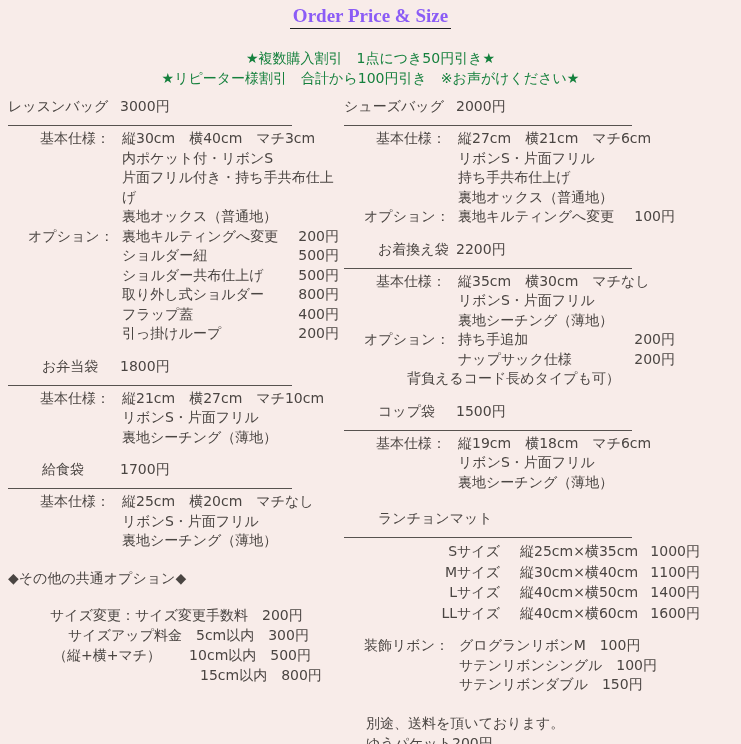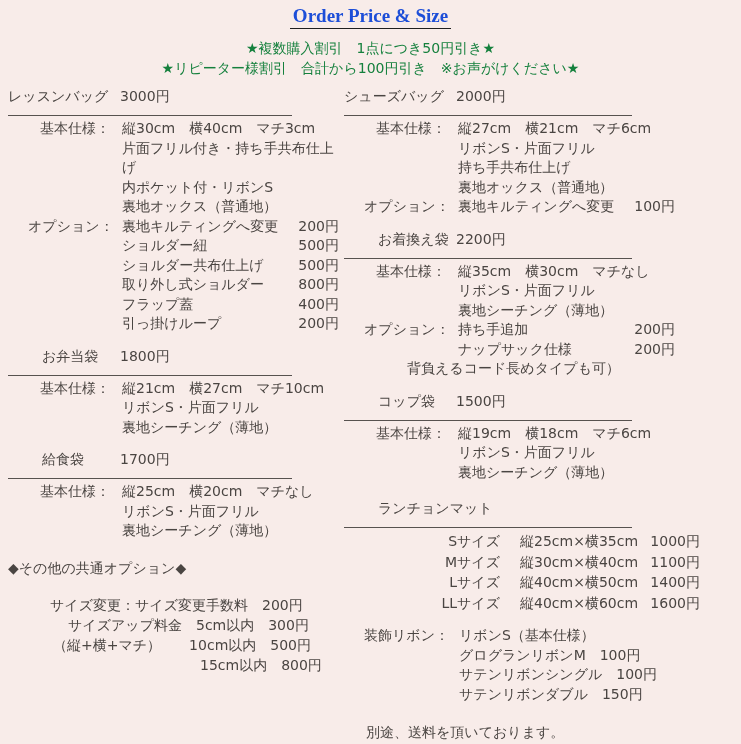--- a/index.html
+++ b/index.html
@@ -10,24 +10,24 @@
     font-size:14px;
     color:#4a4542;
     overflow:hidden;
   }
   .hdr { text-align:center; padding-top:5px; }
   .title {
     display:inline-block;
     font-family:"Liberation Serif","DejaVu Serif",serif;
     font-size:19px;
     font-weight:600;
-    color:#1d4ed8;
+    color:#8b5cf6;
     border-bottom:1.5px solid #1f1f1f;
     padding:0 3px 1px 3px;
-    margin-bottom:9px;
+    margin-bottom:19px;
   }
   .disc { line-height:20px; color:#15803d; }
 
   .columns { display:flex; align-items:flex-start; padding-top:9px; }
   .col-left { width:344px; flex:none; padding-left:8px; }
   .col-right { flex:none; }
 
   .sec { margin-bottom:13px; }
   .sec-h {
     display:flex;
@@ -91,22 +91,22 @@
 
     <div class="sec">
       <div class="sec-h">
         <span class="nm">レッスンバッグ</span>
         <span class="pr">3000円</span>
       </div>
       <div class="row">
         <span class="lb-spec">基本仕様：</span>
         <div class="vals">
           <div>縦30cm　横40cm　マチ3cm</div>
+          <div>内ポケット付・リボンS</div>
           <div>片面フリル付き・持ち手共布仕上げ</div>
-          <div>内ポケット付・リボンS</div>
           <div>裏地オックス（普通地）</div>
         </div>
       </div>
       <div class="row">
         <span class="lb-opt">オプション：</span>
         <div class="opts">
           <div class="opt">
               <span>裏地キルティングへ変更</span>
               <span>200円</span>
             </div>
@@ -274,21 +274,20 @@
           <span class="lm-size">LLサイズ</span>
           <span class="lm-dims">縦40cm×横60cm</span>
           <span class="lm-price">1600円</span>
         </div>
       </div>
     </div>
 
     <div class="ribbon">
       <span class="lb">装飾リボン：</span>
       <div class="vals">
-        <div>リボンS（基本仕様）</div>
         <div>グログランリボンM　100円</div>
         <div>サテンリボンシングル　100円</div>
         <div>サテンリボンダブル　150円</div>
       </div>
     </div>
 
     <div class="ship">
       <div>別途、送料を頂いております。</div>
       <div>ゆうパケット200円</div>
 

